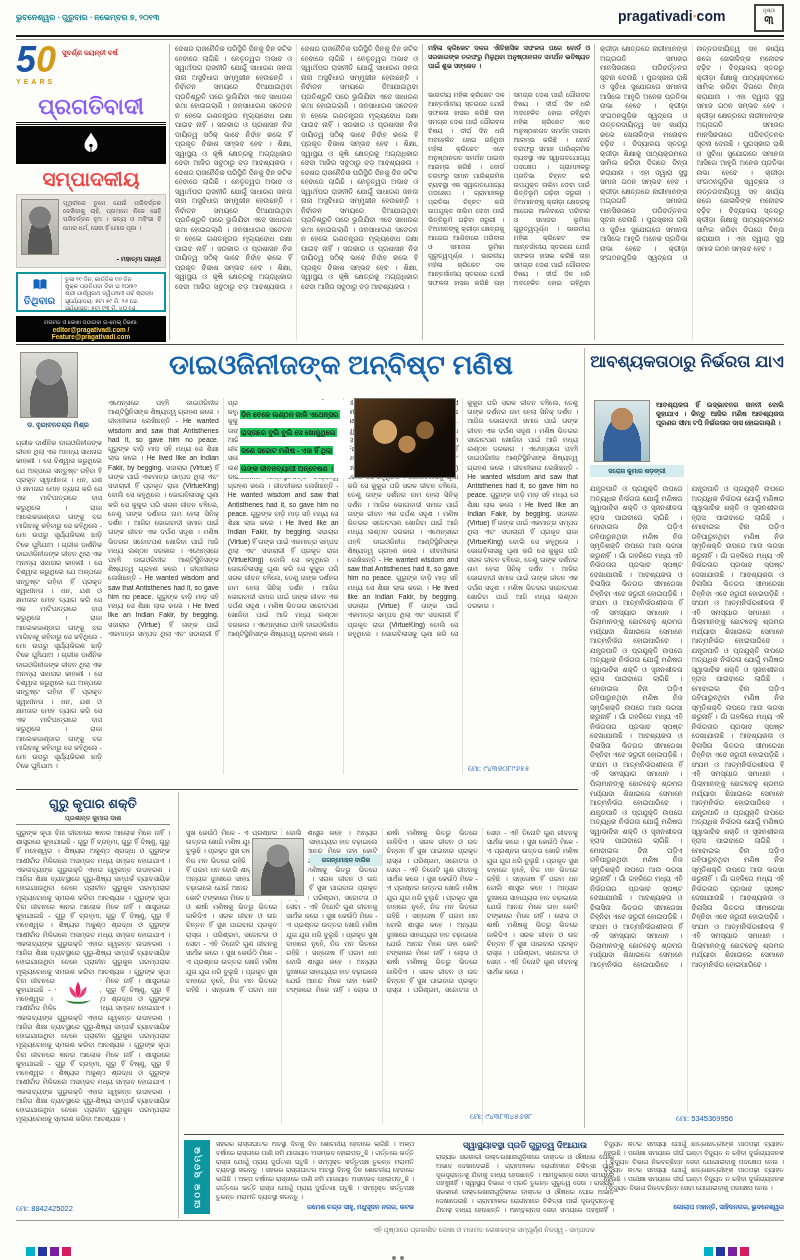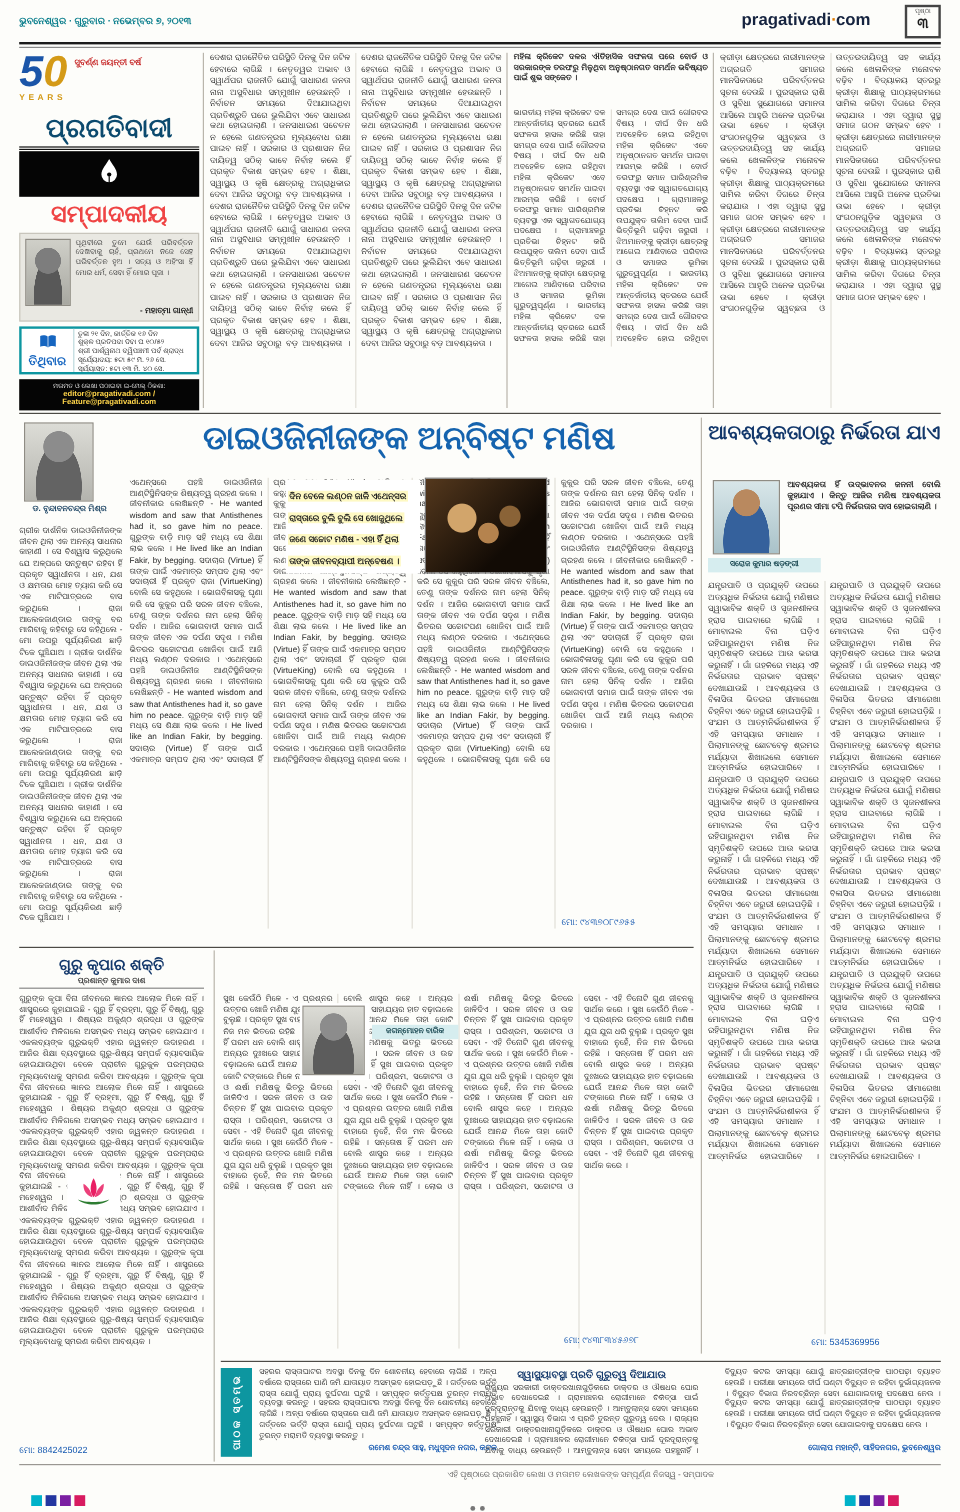--- a/index.html
+++ b/index.html
@@ -9,21 +9,21 @@
   .abs{position:absolute}
   .hrule{position:absolute;height:1px;background:#6b6861}
   .vrule{position:absolute;width:1px;background:#b9b5ab}
   .body-sm{font-size:7px;line-height:1.36;color:#232323;text-align:justify;overflow:hidden}
   .cols2{column-count:2;column-gap:9px;column-rule:1px solid #e2dfd7}
   .cols4{column-count:4;column-gap:9px;column-rule:1px solid #e2dfd7}
   .phone{color:#1558b0;font-weight:normal;font-size:7.5px;text-align:left}
   .caption{font-size:6.8px;font-weight:bold;text-align:center;color:#143d5e;line-height:1.25}
   .capband{background:#d6edef;font-size:6.4px;font-weight:bold;color:#0d3d47;text-align:center;padding:2px 1px;line-height:1.3}
   .portrait{position:absolute;border:1px solid #8f8c84}
-  .hl{background:#fef9c3;-webkit-box-decoration-break:clone;box-decoration-break:clone;padding:0 1px}
+  .hl{background:#22c55e;-webkit-box-decoration-break:clone;box-decoration-break:clone;padding:0 1px}
   .sig{color:#1558b0;font-weight:bold;font-size:6.6px;text-align:right;display:block;margin-top:1px}
   .vtext{writing-mode:vertical-rl;transform:rotate(180deg);color:#fff;font-size:8.5px;font-weight:bold;letter-spacing:2px}
   .mark{width:9px;height:9px;display:inline-block;margin-right:3px}
   .dot{width:4px;height:4px;border-radius:50%;background:#777;display:inline-block;margin-right:4px}
 </style>
 </head>
 <body>
 
 <div class="sheet">
 
@@ -40,21 +40,21 @@
   <div class="hrule" style="left:16px;top:39px;width:768px;background:#8a8a8a"></div>
 
   <div class="abs" style="left:16px;top:42px;width:150px;height:50px;display:flex;gap:6px;align-items:flex-start">
     <div style="text-align:left">
       <span style="font-size:36px;font-weight:900;font-style:italic;color:#1b55a8;line-height:1">5</span><span style="font-size:36px;font-weight:900;font-style:italic;color:#d49a17;line-height:1">0</span>
       <div style="font-size:7px;letter-spacing:3px;color:#d49a17;font-weight:bold">YEARS</div>
     </div>
     <div style="width:60px;font-size:7px;color:#c62828;font-weight:bold;line-height:1.3;margin-top:6px">ସୁବର୍ଣ୍ଣ ଜୟନ୍ତୀ ବର୍ଷ</div>
   </div>
 
-  <div class="abs" style="left:16px;top:94px;width:150px;font-size:22px;font-weight:900;text-align:center;color:#0c4a6e;border-bottom:3px double #111;padding-bottom:2px">ପ୍ରଗତିବାଦୀ</div>
+  <div class="abs" style="left:16px;top:94px;width:150px;font-size:22px;font-weight:900;text-align:center;color:#8b5cf6;border-bottom:3px double #111;padding-bottom:2px">ପ୍ରଗତିବାଦୀ</div>
 
   <div class="abs" style="left:16px;top:126px;width:150px;height:38px;background:#050505;display:flex;align-items:center;justify-content:center">
     <span>
       <svg width="26" height="26" viewBox="0 0 32 32">
           <path d="M16 3 C19 9 24 13 24 19 a8 8 0 0 1 -16 0 C8 13 13 9 16 3 Z" fill="#ffffff"></path>
           <circle cx="16" cy="19" r="2.2" fill="#050505"></circle>
           <rect x="15.4" y="21" width="1.2" height="7" fill="#050505"></rect>
         </svg>
     </span>
   </div>
@@ -182,21 +182,21 @@
 
   <div class="abs" style="left:184px;top:1140px;width:26px;height:74px;background:#0d96a0;display:flex;align-items:center;justify-content:center">
     <span class="vtext">ପାଠକ ସ୍ତମ୍ଭ</span>
   </div>
 
   <div class="abs" style="left:216px;top:1140px;width:198px;height:76px">
     <div class="body-sm" style="font-size:6.5px;height:62px">ସହରର ରାସ୍ତାଘାଟର ଅବସ୍ଥା ଦିନକୁ ଦିନ ଶୋଚନୀୟ ହେବାରେ ଲାଗିଛି । ଅଳ୍ପ ବର୍ଷାରେ ରାସ୍ତାରେ ପାଣି ଜମି ଯାତାୟାତ ଅସମ୍ଭବ ହୋଇପଡ଼ୁଛି । ଗର୍ତ୍ତରେ ଭର୍ତ୍ତି ରାସ୍ତା ଯୋଗୁଁ ପ୍ରାୟ ଦୁର୍ଘଟଣା ଘଟୁଛି । ସମ୍ପୃକ୍ତ କର୍ତ୍ତୃପକ୍ଷ ତୁରନ୍ତ ମରାମତି ବ୍ୟବସ୍ଥା କରନ୍ତୁ । ସହରର ରାସ୍ତାଘାଟର ଅବସ୍ଥା ଦିନକୁ ଦିନ ଶୋଚନୀୟ ହେବାରେ ଲାଗିଛି । ଅଳ୍ପ ବର୍ଷାରେ ରାସ୍ତାରେ ପାଣି ଜମି ଯାତାୟାତ ଅସମ୍ଭବ ହୋଇପଡ଼ୁଛି । ଗର୍ତ୍ତରେ ଭର୍ତ୍ତି ରାସ୍ତା ଯୋଗୁଁ ପ୍ରାୟ ଦୁର୍ଘଟଣା ଘଟୁଛି । ସମ୍ପୃକ୍ତ କର୍ତ୍ତୃପକ୍ଷ ତୁରନ୍ତ ମରାମତି ବ୍ୟବସ୍ଥା କରନ୍ତୁ ।</div>
     <span class="sig">ରମେଶ ଚନ୍ଦ୍ର ସାହୁ, ମଧୁସୂଦନ ନଗର, କଟକ</span>
   </div>
 
-  <div class="abs" style="left:404px;top:1140px;width:178px;height:76px">
+  <div class="abs" style="left:436px;top:1140px;width:178px;height:76px">
     <div style="font-size:8.6px;font-weight:bold;color:#13386b;text-align:center;margin-bottom:2px">ସ୍ୱାସ୍ଥ୍ୟାବସ୍ଥା ପ୍ରତି ଗୁରୁତ୍ୱ ଦିଆଯାଉ</div>
     <div class="body-sm" style="font-size:6.5px;height:60px">ରାଜ୍ୟର ସରକାରୀ ଡାକ୍ତରଖାନାଗୁଡ଼ିକରେ ଡାକ୍ତର ଓ ଔଷଧର ଘୋର ଅଭାବ ଦେଖାଦେଇଛି । ଗ୍ରାମାଞ୍ଚଳର ରୋଗୀମାନେ ଚିକିତ୍ସା ପାଇଁ ଦୂରଦୂରାନ୍ତକୁ ଯିବାକୁ ବାଧ୍ୟ ହେଉଛନ୍ତି । ଆମ୍ବୁଲାନ୍ସ ସେବା ସମୟରେ ପହଞ୍ଚୁନାହିଁ । ସ୍ୱାସ୍ଥ୍ୟ ବିଭାଗ ଏ ପ୍ରତି ତୁରନ୍ତ ଗୁରୁତ୍ୱ ଦେଉ । ରାଜ୍ୟର ସରକାରୀ ଡାକ୍ତରଖାନାଗୁଡ଼ିକରେ ଡାକ୍ତର ଓ ଔଷଧର ଘୋର ଅଭାବ ଦେଖାଦେଇଛି । ଗ୍ରାମାଞ୍ଚଳର ରୋଗୀମାନେ ଚିକିତ୍ସା ପାଇଁ ଦୂରଦୂରାନ୍ତକୁ ଯିବାକୁ ବାଧ୍ୟ ହେଉଛନ୍ତି । ଆମ୍ବୁଲାନ୍ସ ସେବା ସମୟରେ ପହଞ୍ଚୁନାହିଁ । ସ୍ୱାସ୍ଥ୍ୟ ବିଭାଗ ଏ ପ୍ରତି ତୁରନ୍ତ ଗୁରୁତ୍ୱ ଦେଉ ।</div>
   </div>
 
   <div class="abs" style="left:604px;top:1140px;width:180px;height:76px">
     <div class="body-sm" style="font-size:6.5px;height:62px">ବିଦ୍ୟୁତ କଟର ସମସ୍ୟା ଯୋଗୁଁ ଛାତ୍ରଛାତ୍ରୀଙ୍କ ପାଠପଢ଼ା ବ୍ୟାହତ ହେଉଛି । ପରୀକ୍ଷା ସମୟରେ ଦୀର୍ଘ ଘଣ୍ଟା ବିଦ୍ୟୁତ ନ ରହିବା ଦୁର୍ଭାଗ୍ୟଜନକ । ବିଦ୍ୟୁତ ବିଭାଗ ନିରବଚ୍ଛିନ୍ନ ସେବା ଯୋଗାଇବାକୁ ପଦକ୍ଷେପ ନେଉ । ବିଦ୍ୟୁତ କଟର ସମସ୍ୟା ଯୋଗୁଁ ଛାତ୍ରଛାତ୍ରୀଙ୍କ ପାଠପଢ଼ା ବ୍ୟାହତ ହେଉଛି । ପରୀକ୍ଷା ସମୟରେ ଦୀର୍ଘ ଘଣ୍ଟା ବିଦ୍ୟୁତ ନ ରହିବା ଦୁର୍ଭାଗ୍ୟଜନକ । ବିଦ୍ୟୁତ ବିଭାଗ ନିରବଚ୍ଛିନ୍ନ ସେବା ଯୋଗାଇବାକୁ ପଦକ୍ଷେପ ନେଉ ।</div>
     <span class="sig">ଗୋଲାପ ମହାନ୍ତି, ସାହିଦନଗର, ଭୁବନେଶ୍ୱର</span>
   </div>
 
   <div class="hrule" style="left:16px;top:1220px;width:768px;background:#9a9792"></div>

